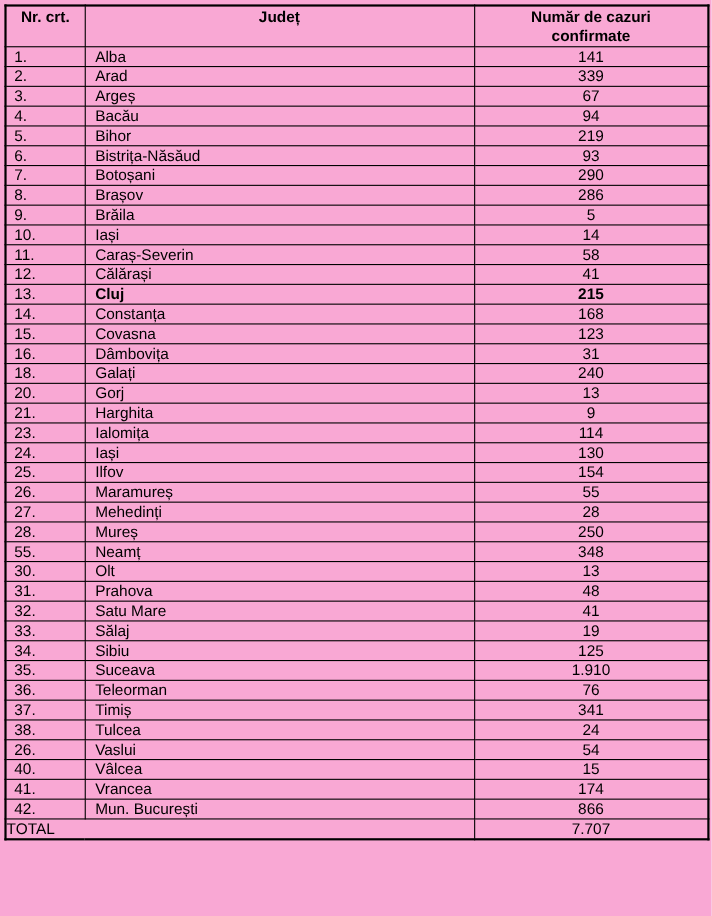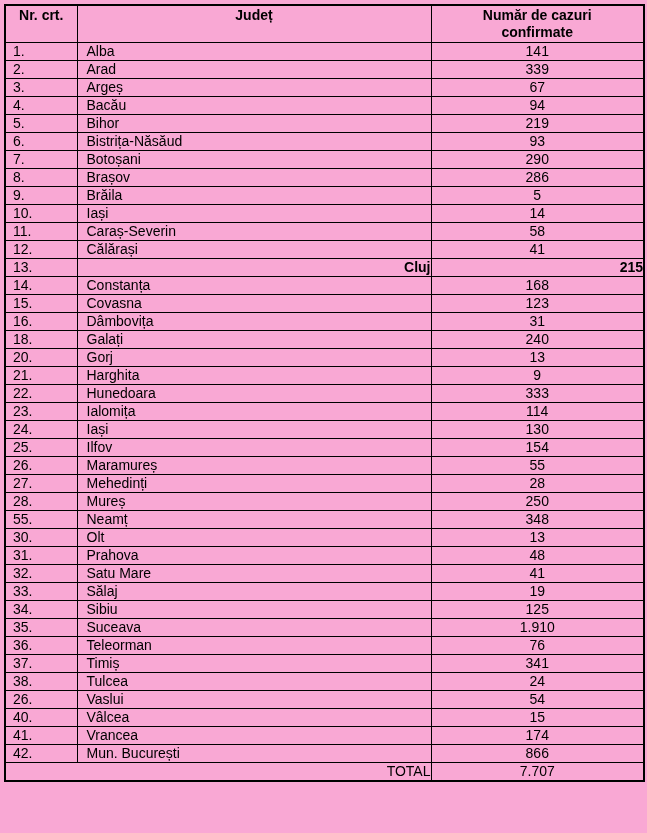--- a/index.html
+++ b/index.html
@@ -57,24 +57,23 @@
     text-align: left;
     padding-left: 9px;
   }
   td.cazuri-cell {
     text-align: center;
     margin-left: 48px;
   }
   tr.bold-row td.judet-cell,
   tr.bold-row td.cazuri-cell {
     font-weight: bold;
-    text-align: right;
   }
   tfoot td.total-label-cell {
-    text-align: right;
+    text-align: left;
   }
   tfoot td.total-value-cell {
     text-align: center;
   }
 </style>
 </head>
 <body>
 
 <div class="page">
   <table class="cases-table">
@@ -180,25 +179,20 @@
           <td class="nr-cell">20.</td>
           <td class="judet-cell">Gorj</td>
           <td class="cazuri-cell">13</td>
         </tr>
         <tr>
           <td class="nr-cell">21.</td>
           <td class="judet-cell">Harghita</td>
           <td class="cazuri-cell">9</td>
         </tr>
         <tr>
-          <td class="nr-cell">22.</td>
-          <td class="judet-cell">Hunedoara</td>
-          <td class="cazuri-cell">333</td>
-        </tr>
-        <tr>
           <td class="nr-cell">23.</td>
           <td class="judet-cell">Ialomița</td>
           <td class="cazuri-cell">114</td>
         </tr>
         <tr>
           <td class="nr-cell">24.</td>
           <td class="judet-cell">Iași</td>
           <td class="cazuri-cell">130</td>
         </tr>
         <tr>

